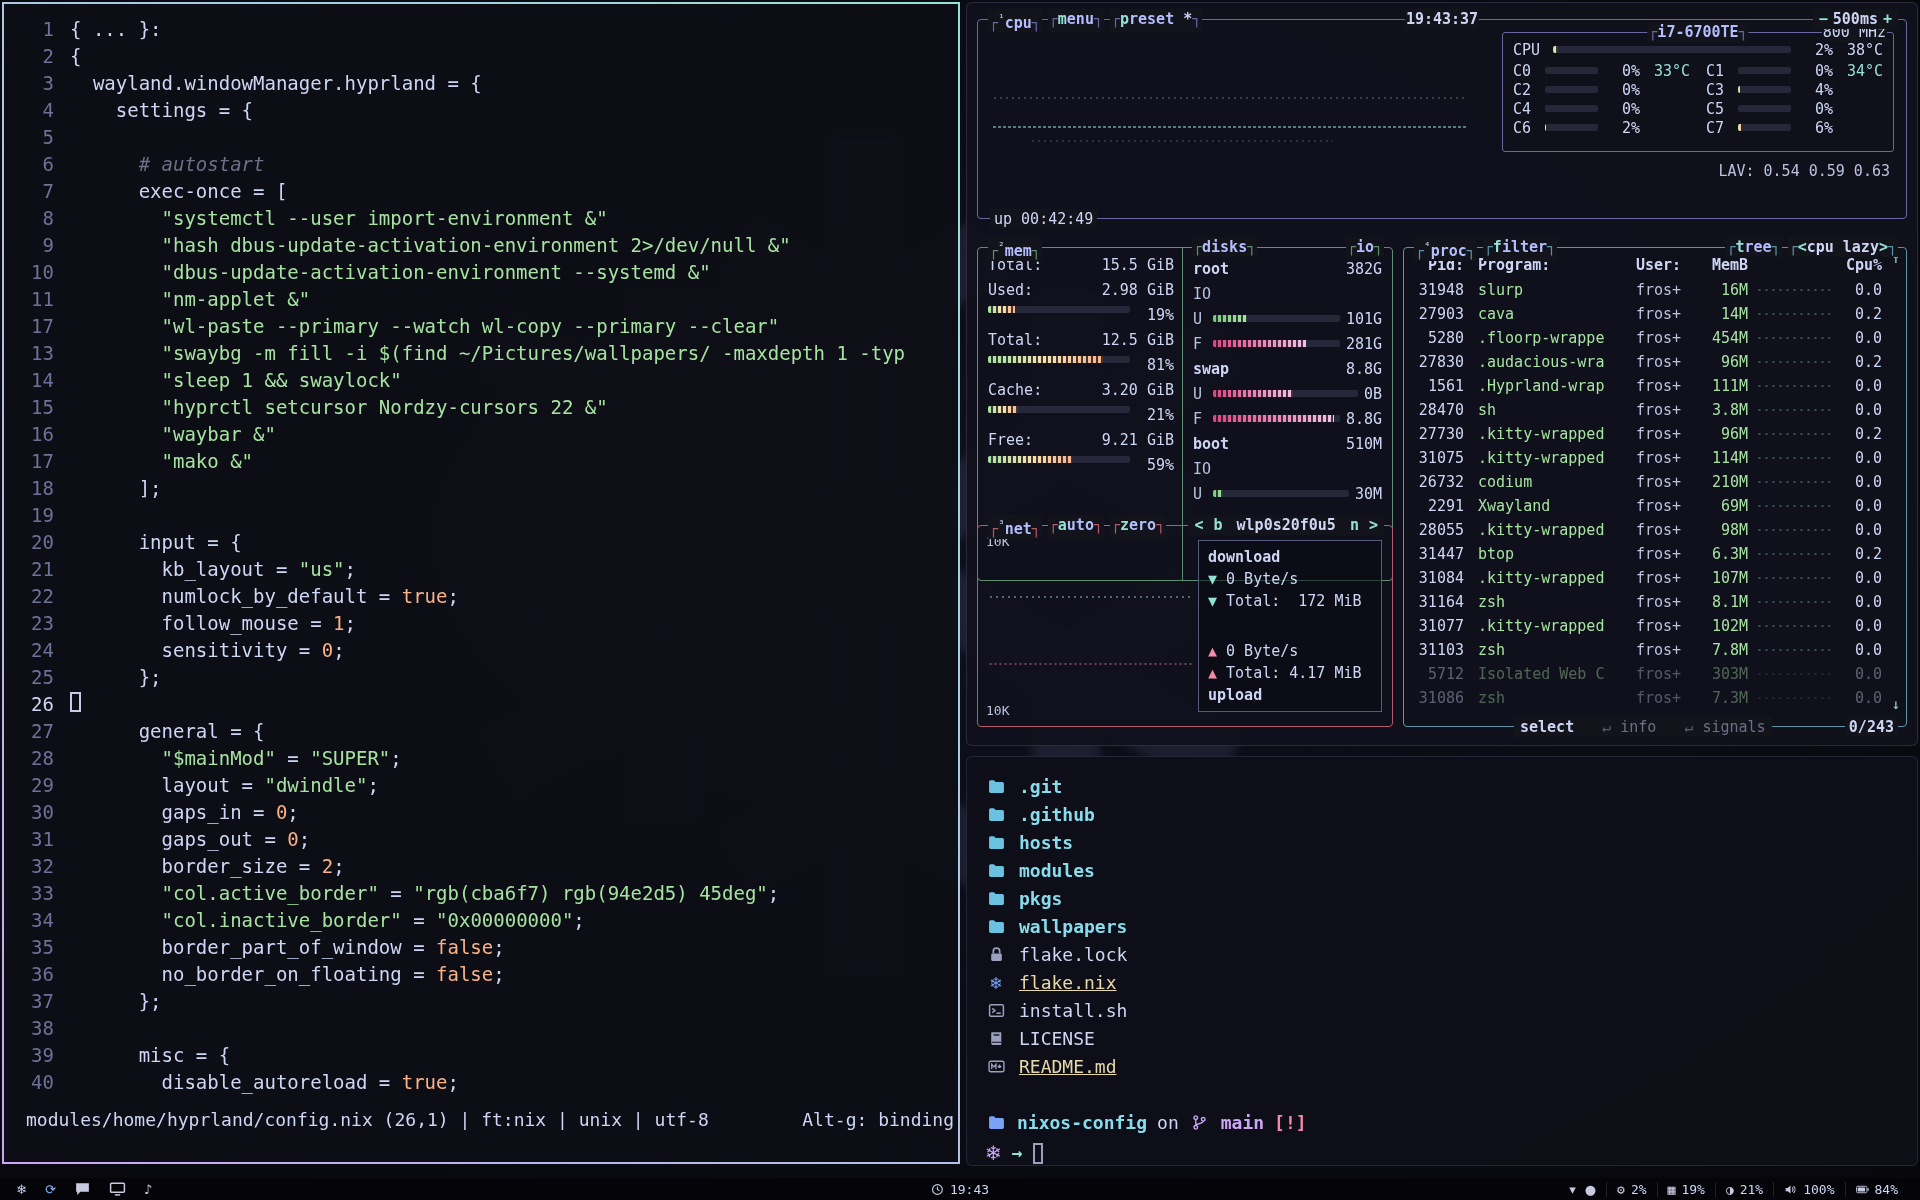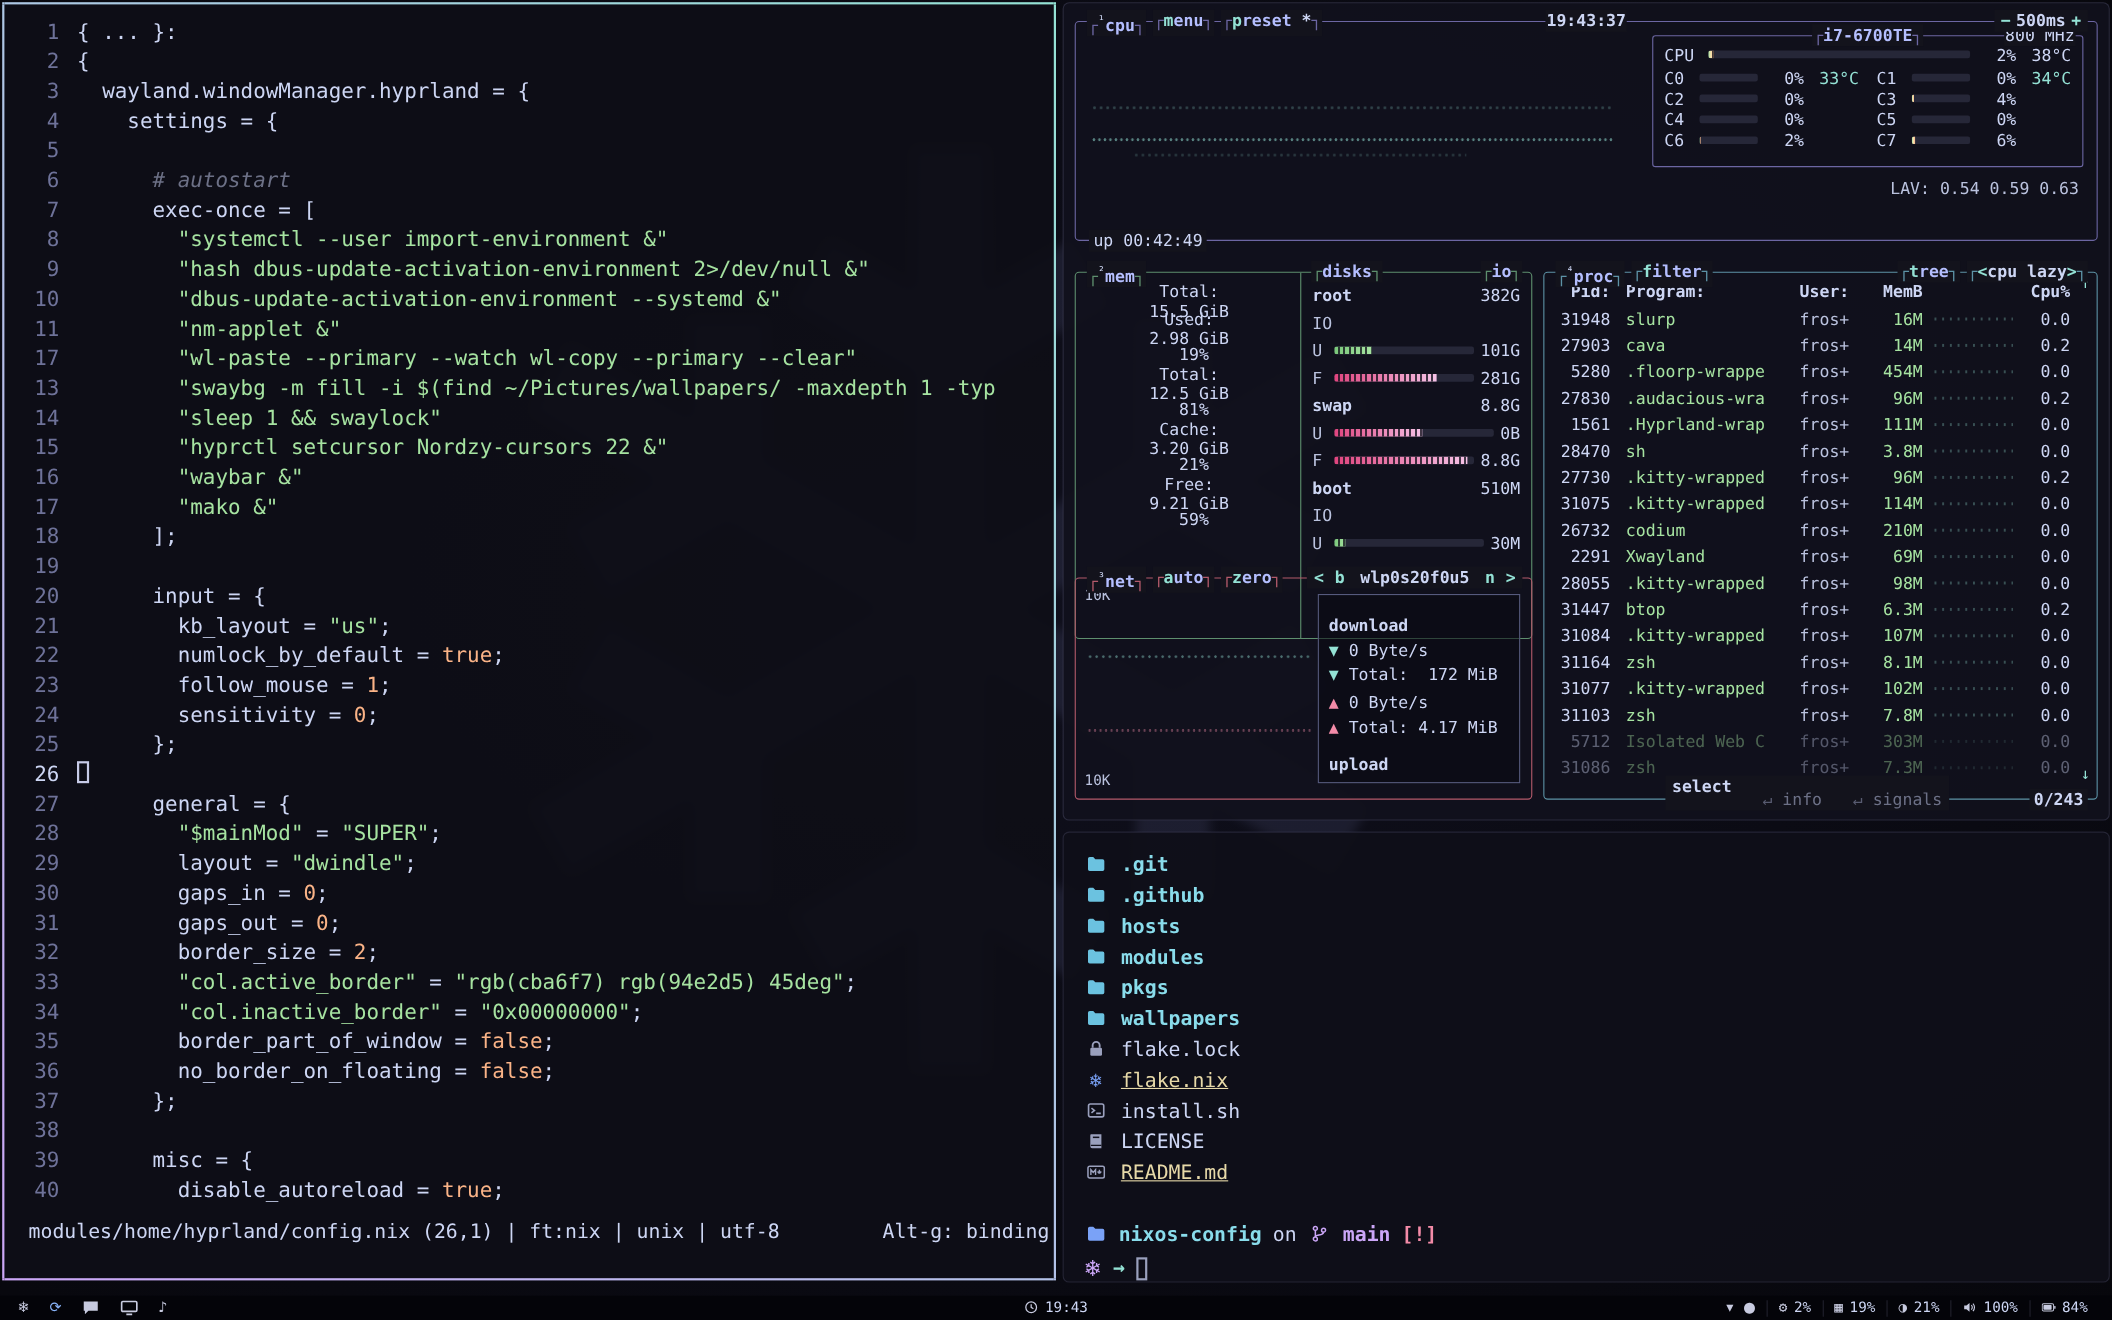--- a/index.html
+++ b/index.html
@@ -77,21 +77,21 @@
   .meter i::after{content:"";display:block;height:100%;
     background:repeating-linear-gradient(90deg,transparent 0 3px,rgba(18,18,28,.8) 3px 5px);}
   .cpct{width:36px;text-align:right;color:#cdd6f4;flex:none;}
   .ctemp{width:44px;text-align:right;color:var(--teal);flex:none;}
   .lav{position:absolute;right:16px;top:142px;color:var(--sub);}
   .uptime{position:absolute;bottom:-11px;left:12px;color:#cdd6f4;font-weight:normal;z-index:3;
     background:var(--panebg);line-height:20px;padding:0 4px;}
 
   .mem-box{left:10px;top:244px;width:416px;height:334px;--bc:#5e8f6e;}
   .memcol{position:absolute;left:10px;top:8px;width:186px;}
-  .mrow{display:flex;justify-content:space-between;align-items:center;height:25px;flex-direction:column;}
+  .mrow{display:flex;justify-content:space-between;align-items:flex-start;height:25px;}
   .mrow .meter{flex:1;margin-right:8px;}
   .mlabel,.mval{color:#cdd6f4;}
   .mpct{width:36px;text-align:right;color:#cdd6f4;flex:none;}
   .diskcol{position:absolute;left:204px;top:0;bottom:0;right:0;
     border-left:1.5px solid var(--bc);padding:8px 10px 0 10px;}
   .drow{display:flex;align-items:center;height:25px;gap:6px;}
   .dname{font-weight:bold;color:#cdd6f4;}
   .dval{margin-left:auto;color:#cdd6f4;}
   .dio{color:var(--sub);}
   .dlbl{color:var(--sub);width:14px;flex:none;}
@@ -100,21 +100,21 @@
 
   .net-box{left:10px;top:522px;width:416px;height:202px;--bc:#b45a6b;}
   .scalet,.scaleb{position:absolute;left:8px;color:var(--sub);font-size:13px;}
   .scalet{top:8px}.scaleb{bottom:8px}
   .net-graph{position:absolute;left:10px;right:200px;top:20px;bottom:20px;}
   .net-graph .b1{top:30%;background-image:radial-gradient(circle,rgba(148,226,213,.55) 1px,transparent 1.3px);opacity:.8}
   .net-graph .b2{top:72%;background-image:radial-gradient(circle,rgba(243,139,168,.55) 1px,transparent 1.3px);opacity:.7}
   .net-stats{position:absolute;right:10px;top:14px;width:184px;bottom:14px;
     border:1px solid #565a7d;background:rgba(10,10,18,.55);padding:5px 9px;
     display:flex;flex-direction:column;justify-content:space-between;}
-  .nst{color:#cdd6f4;font-weight:bold;height:22px;line-height:22px;margin-top:12px;}
+  .nst{color:#cdd6f4;font-weight:bold;height:22px;line-height:22px;}
   .nsr{height:22px;line-height:22px;color:#cdd6f4;white-space:pre;}
   .arr.teal{color:var(--teal)}
   .arr.pink{color:var(--red)}
 
   .proc-box{left:436px;top:244px;right:10px;height:480px;--bc:#5d93a6;}
   .rchips{position:absolute;top:-11px;right:8px;display:flex;gap:6px;z-index:3;}
   .phead,.prow{display:grid;grid-template-columns:58px 164px 58px 54px 1fr 44px;
     align-items:center;padding:0 24px 0 10px;}
   .phead{height:30px;font-weight:bold;color:#cdd6f4;padding-top:4px;}
   .prow{height:24px;cursor:pointer;}
@@ -125,21 +125,21 @@
   .pdots{height:8px;margin:0 8px;align-self:center;
     background-image:radial-gradient(circle,rgba(148,226,213,.3) 1px,transparent 1.3px);
     background-size:7px 8px;background-repeat:repeat-x;}
   .pcpu{text-align:right;color:#cdd6f4;}
   .pdim{opacity:.4;}
   .sarrow{position:absolute;right:6px;color:var(--teal);font-size:14px;}
   .sarrow.up{top:2px}.sarrow.dn{bottom:14px}
   .pfoot{position:absolute;bottom:-11px;left:110px;display:flex;gap:28px;z-index:3;
     background:var(--panebg);line-height:20px;padding:0 6px;}
   .pfoot .sel{color:#cdd6f4;font-weight:bold;}
-  .pfoot .dimlbl{color:var(--dim);margin-top:12px;}
+  .pfoot .dimlbl{color:var(--dim);}
   .pfoot .ent{color:var(--faint);}
   .pcount{position:absolute;bottom:-11px;right:8px;color:#cdd6f4;font-weight:bold;z-index:3;
     background:var(--panebg);line-height:20px;padding:0 4px;}
 
   
   .term{position:absolute;left:966px;top:756px;width:952px;height:410px;
     background:rgba(15,15,24,.94);border:1px solid rgba(120,120,160,.22);border-radius:6px;
     padding:16px 18px;font-size:18px;line-height:28px;color:var(--text);overflow:hidden;}
   .fitem{display:flex;align-items:flex-end;height:28px;gap:12px;white-space:pre;}
   .fic{width:22px;text-align:center;flex:none;}

